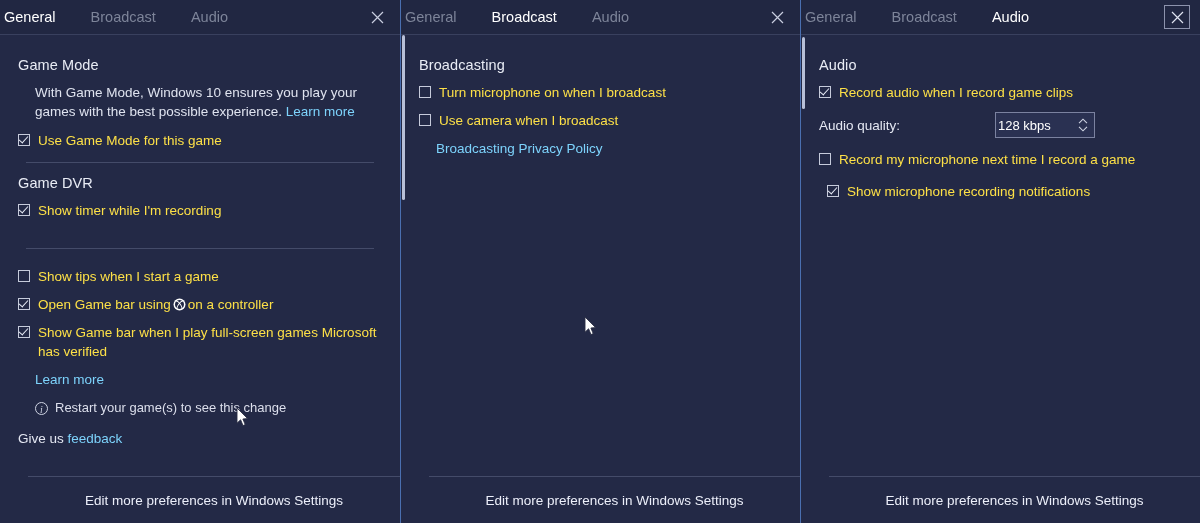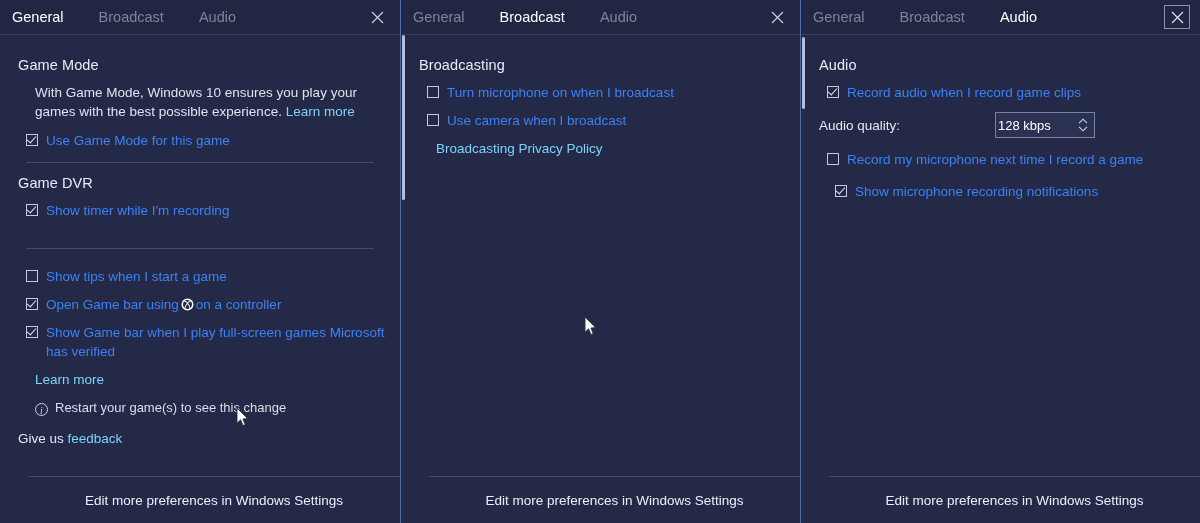--- a/index.html
+++ b/index.html
@@ -36,21 +36,21 @@
   .panel.sep-left { border-left: 1px solid #4a6fb0; }
 
   
   .tabstrip {
     position: relative;
     height: 35px;
     min-height: 35px;
     background: #212742;
     display: flex;
     align-items: center;
-    padding-left: 12px;
+    padding-left: 4px;
     box-sizing: border-box;
     border-bottom: 1px solid #39405e;
   }
   .tab {
     font-size: 14.5px;
     color: #7d8499;
     margin-right: 35px;
     line-height: 35px;
     cursor: default;
     user-select: none;
@@ -106,23 +106,23 @@
   .para {
     font-size: 13.5px;
     color: #dfe3ef;
     line-height: 19px;
     margin: 0 0 10px 21px;
     max-width: 330px;
   }
   .row {
     display: flex;
     align-items: flex-start;
-    margin: 0 0 9px 12px;
-    font-size: 13.5px;
-    color: #3b82f6;
+    margin: 0 0 9px 4px;
+    font-size: 13.5px;
+    color: #fde047;
     line-height: 19px;
   }
   .row .lbl { max-width: 352px; }
 
   .cbx {
     display: inline-block;
     width: 12px;
     height: 12px;
     min-width: 12px;
     border: 1px solid #c6cbdb;
@@ -155,21 +155,21 @@
   }
 
   .divider {
     height: 1px;
     background: #444b69;
     margin: 12px 12px 12px 12px;
   }
 
   .noterow {
     display: flex;
-    align-items: center;
+    align-items: flex-start;
     margin: 2px 0 0 21px;
     font-size: 13px;
     color: #dcdfec;
     line-height: 18px;
   }
   .infoicon {
     width: 13px;
     height: 13px;
     min-width: 13px;
     border: 1px solid #cfd4e3;

